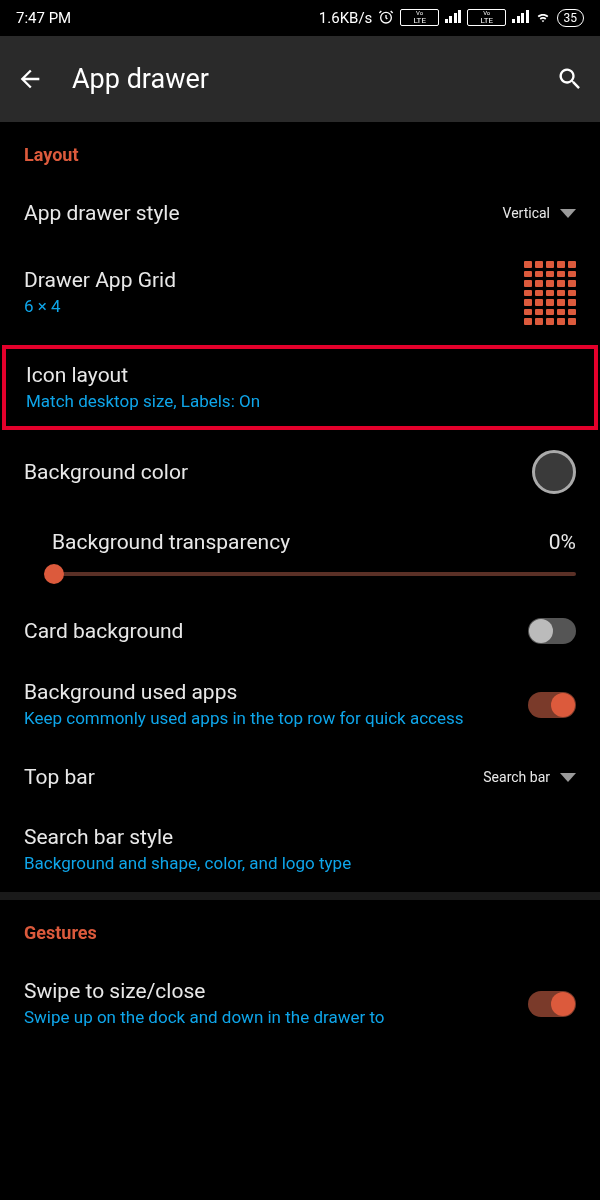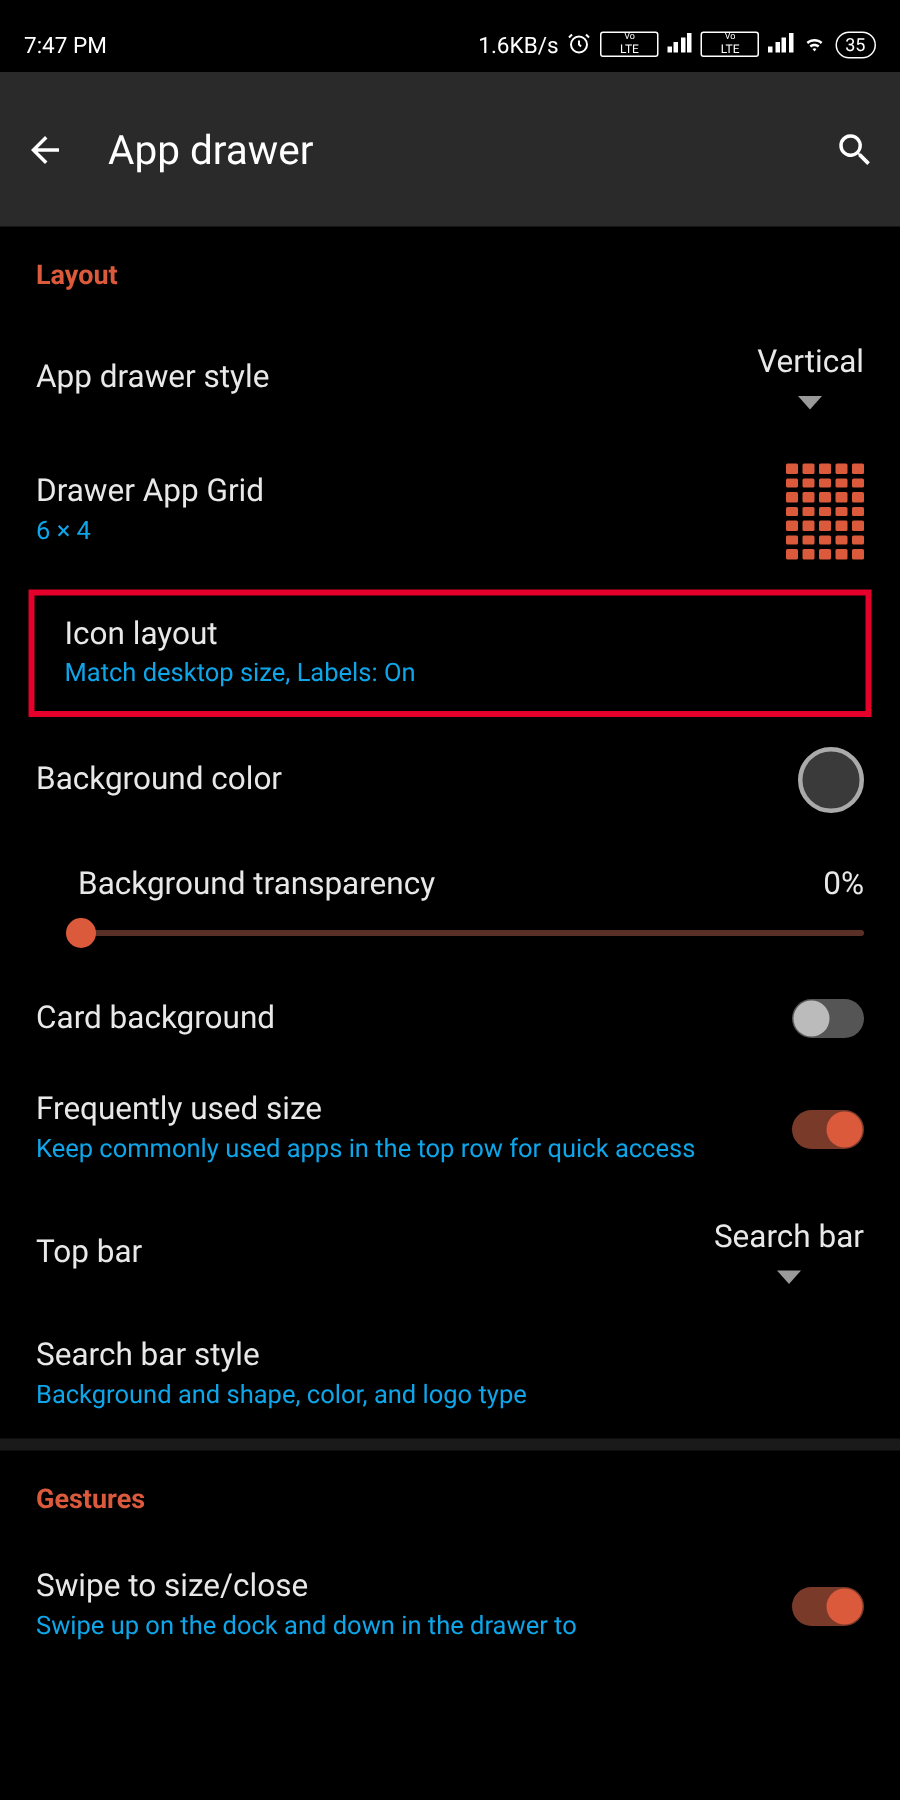--- a/index.html
+++ b/index.html
@@ -12,26 +12,25 @@
   overflow: hidden;
 }
 .status-bar {
   height: 36px;
   display: flex;
   justify-content: space-between;
   align-items: center;
   padding: 0 16px;
   font-size: 15px;
   background: #000;
-  margin-top: 12px;
 }
 .status-right { display: flex; align-items: flex-start; gap: 6px; }
 .status-right .icon { width: 16px; height: 16px; display: inline-flex; align-items: center; justify-content: center; }
 .app-bar {
-  height: 103px;
+  height: 86px;
   background: #2a2a2a;
   display: flex;
   align-items: center;
   padding: 0 16px;
   gap: 28px;
 }
 .app-bar .back-arrow { width: 28px; height: 28px; cursor: pointer; }
 .app-bar .title { font-size: 27px; flex: 1; font-weight: 400; }
 .app-bar .search-icon { width: 28px; height: 28px; cursor: pointer; }
 .content { padding: 0; }
@@ -49,42 +48,41 @@
   gap: 4px;
   cursor: pointer;
 }
 .row .text-block { flex: 1; }
 .row .title-text { font-size: 21px; color: #e8e8e8; }
 .row .sub-text { font-size: 17px; color: #0ea5e9; margin-top: 3px; line-height: 1.3; }
 .dropdown-value {
   display: flex;
   align-items: center;
   gap: 10px;
-  font-size: 21px;
+  font-size: 14px;
   color: #e8e8e8;
-  flex-direction: column;
 }
 .chevron-down {
   width: 0; height: 0;
   border-left: 8px solid transparent;
   border-right: 8px solid transparent;
   border-top: 9px solid #9a9a9a;
 }
 .grid-icon {
   width: 52px;
   height: 64px;
   display: grid;
   grid-template-columns: repeat(5, 1fr);
   grid-template-rows: repeat(7, 1fr);
   gap: 3px;
 }
 .grid-icon > div { background: #dc5a3c; border-radius: 1px; }
 .highlighted {
   border: 4px solid #e4002b;
-  margin: 2px 19px;
+  margin: 2px 2px;
   padding: 14px 20px;
 }
 .color-circle {
   width: 44px; height: 44px;
   border-radius: 50%;
   background: #3a3a3a;
   border: 3px solid #aaa;
 }
 .slider-row { padding: 18px 24px 0; margin-left: 28px; }
 .slider-label-row { display: flex; justify-content: space-between; font-size: 21px; color: #e8e8e8; margin-bottom: 18px; }
@@ -264,21 +262,21 @@
     <div class="text-block">
       <div class="title-text">Card background</div>
     </div>
     <div class="switch">
         <div class="knob"></div>
       </div>
   </div>
 
   <div class="row">
     <div class="text-block">
-      <div class="title-text">Frequently used size</div>
+      <div class="title-text">Background used apps</div>
       <div class="sub-text">Keep commonly used apps in the top row for quick access</div>
     </div>
     <div class="switch on">
         <div class="knob"></div>
       </div>
   </div>
 
   <div class="row">
     <div class="text-block">
       <div class="title-text">Top bar</div>

